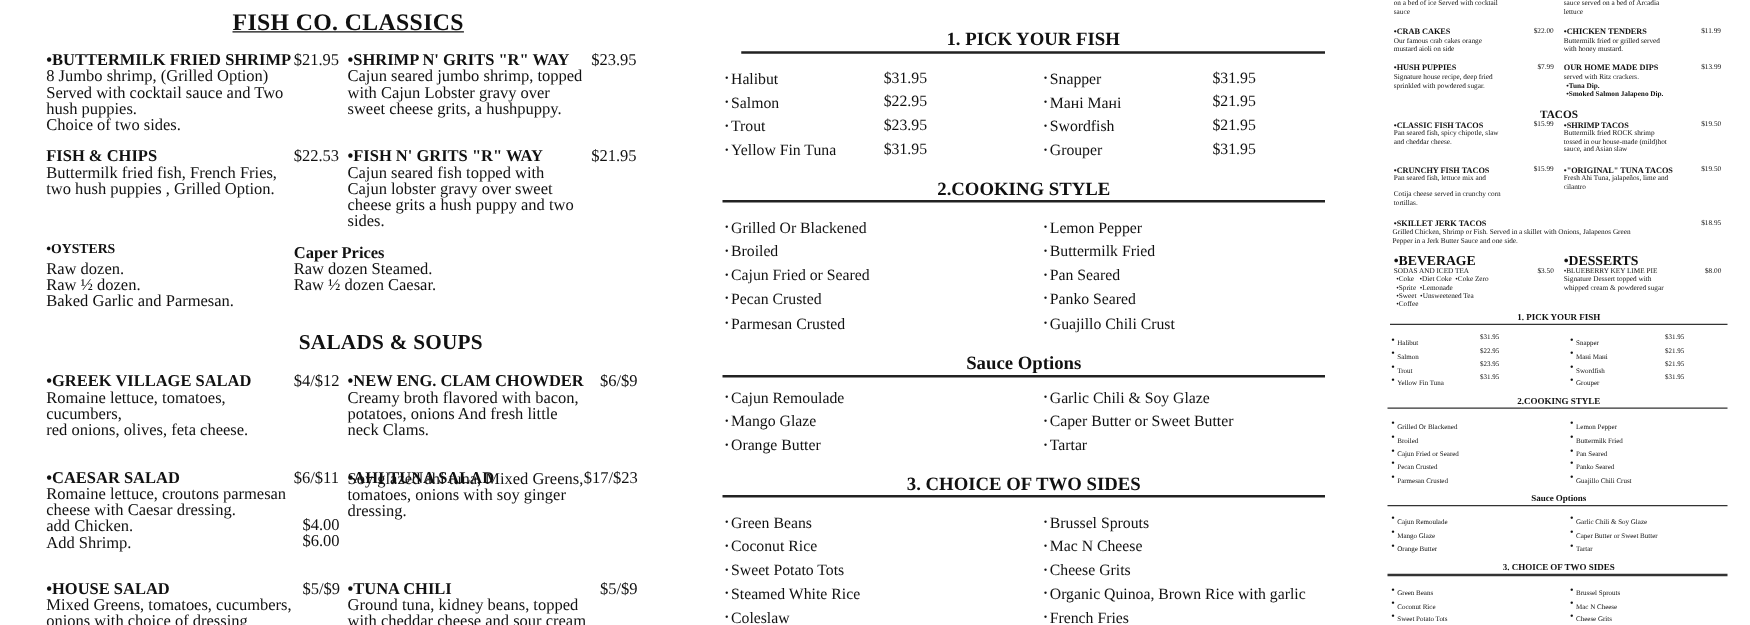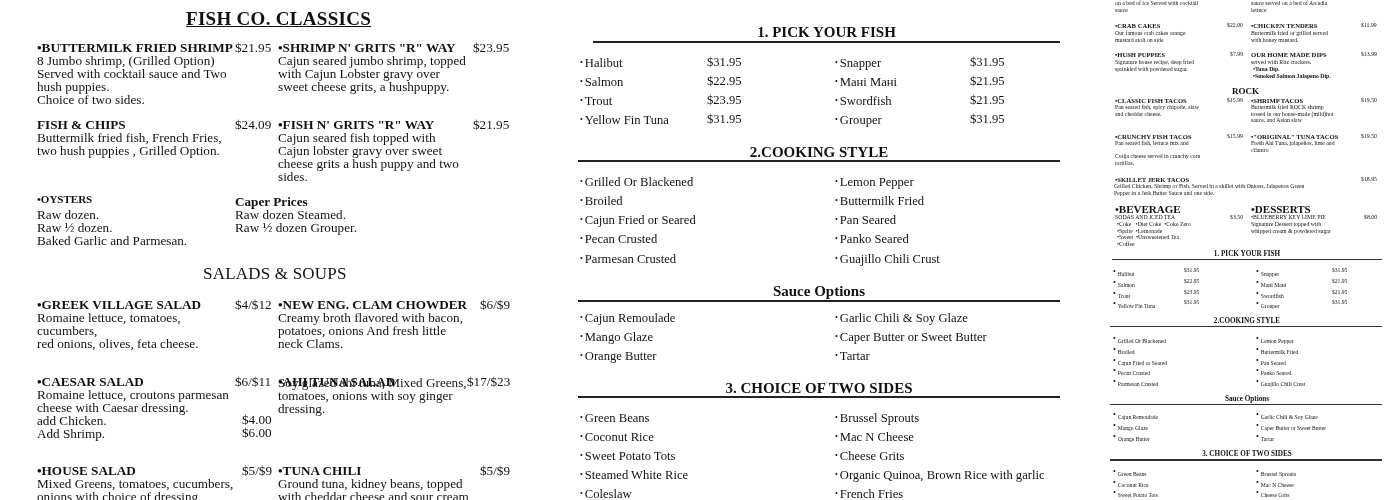--- a/index.html
+++ b/index.html
@@ -1,21 +1,21 @@
 <!DOCTYPE html>
 <html><head>
 <meta charset="utf-8">
 <style>
   html, body { margin:0; padding:0; background:#fff; }
   body { width:1400px; height:500px; overflow:hidden; position:relative; font-family:"Liberation Serif","DejaVu Serif",serif; color:#111; }
   .abs { position:absolute; }
   .b { font-weight:bold; }
   
   .lp-title { font-size:19px; font-weight:bold; text-decoration:underline; letter-spacing:0.3px; }
-  .lp-h2 { font-size:17px; font-weight:normal; letter-spacing:0.2px; }
+  .lp-h2 { font-size:17px; font-weight:bold; letter-spacing:0.2px;margin-left:36px; }
   .it-name { font-size:13.2px; font-weight:bold; line-height:15px; white-space:nowrap; }
   .it-desc { font-size:13.2px; line-height:13px; white-space:pre-line; }
   .it-price { font-size:13.2px; line-height:15px; white-space:nowrap; }
   
   .mp-h { font-size:15px; font-weight:bold; text-align:center; }
   .mp-rule { height:2px; background:#222; }
   .mp-row { font-size:12.6px; white-space:nowrap; line-height:15px; }
   .dot::before { content:"\2022"; font-size:8px; margin-right:2px; vertical-align:2px; }
   
   .rp { font-size:5.8px; line-height:6.6px; }
@@ -39,39 +39,39 @@
 hush puppies.
 Choice of two sides.</div>
 
   <div class="abs it-name" style="left:278px;top:40px;">•SHRIMP N' GRITS "R" WAY</div>
   <div class="abs it-price" style="left:473px;top:40px;">$23.95</div>
   <div class="abs it-desc" style="left:278px;top:54px;width:200px;">Cajun seared jumbo shrimp, topped
 with Cajun Lobster gravy over
 sweet cheese grits, a hushpuppy.</div>
 
   <div class="abs it-name" style="left:37px;top:117px;font-family:Liberation Serif, serif;">FISH &amp; CHIPS</div>
-  <div class="abs it-price" style="left:235px;top:117px;">$24.09</div>
+  <div class="abs it-price" style="left:235px;top:117px;">$22.53</div>
   <div class="abs it-desc" style="left:37px;top:131px;width:200px;">Buttermilk fried fish, French Fries,
 two hush puppies , Grilled Option.</div>
 
   <div class="abs it-name" style="left:278px;top:117px;">•FISH N' GRITS "R" WAY</div>
   <div class="abs it-price" style="left:473px;top:117px;">$21.95</div>
   <div class="abs it-desc" style="left:278px;top:131px;width:200px;">Cajun seared fish topped with
 Cajun lobster gravy over sweet
 cheese grits a hush puppy and two
 sides.</div>
 
   <div class="abs it-name" style="left:37px;top:192px;font-size:11px;">•OYSTERS</div>
   <div class="abs it-desc" style="left:37px;top:208px;width:200px;">Raw dozen.
 Raw ½ dozen.
 Baked Garlic and Parmesan.</div>
 
   <div class="abs it-name" style="left:235px;top:194px;">Caper Prices</div>
   <div class="abs it-desc" style="left:235px;top:208px;width:200px;">Raw dozen Steamed.
-Raw ½ dozen Grouper.</div>
+Raw ½ dozen Caesar.</div>
 
   <div class="abs lp-h2" style="left:203px;top:264px;">SALADS &amp; SOUPS</div>
 
   <div class="abs it-name" style="left:37px;top:297px;">•GREEK VILLAGE SALAD</div>
   <div class="abs it-price" style="left:235px;top:297px;">$4/$12</div>
   <div class="abs it-desc" style="left:37px;top:311px;width:200px;">Romaine lettuce, tomatoes,
 cucumbers,
 red onions, olives, feta cheese.</div>
 
   <div class="abs it-name" style="left:278px;top:297px;">•NEW ENG. CLAM CHOWDER</div>
@@ -183,21 +183,21 @@
   <div class="abs rp" style="left:1230px;top:51px;">$7.99</div>
   <div class="abs rp" style="left:1115px;top:59px;white-space:pre-line;">Signature house recipe, deep fried
 sprinkled with powdered sugar.</div>
 
   <div class="abs rp-name" style="left:1251px;top:51px;">OUR HOME MADE DIPS</div>
   <div class="abs rp" style="left:1361px;top:51px;">$13.99</div>
   <div class="abs rp" style="left:1251px;top:59px;">served with Ritz crackers.</div>
   <div class="abs rp b" style="left:1253px;top:66px;">•Tuna Dip.</div>
   <div class="abs rp b" style="left:1253px;top:73px;">•Smoked Salmon Jalapeno Dip.</div>
 
-  <div class="abs rp-h" style="left:1232px;top:86px;">ROCK</div>
+  <div class="abs rp-h" style="left:1232px;top:86px;">TACOS</div>
 
   <div class="abs rp-name" style="left:1115px;top:97px;">•CLASSIC FISH TACOS</div>
   <div class="abs rp" style="left:1227px;top:97px;">$15.99</div>
   <div class="abs rp" style="left:1115px;top:104px;white-space:pre-line;">Pan seared fish, spicy chipotle, slaw
 and cheddar cheese.</div>
 
   <div class="abs rp-name" style="left:1251px;top:97px;">•SHRIMP TACOS</div>
   <div class="abs rp" style="left:1361px;top:97px;">$19.50</div>
   <div class="abs rp" style="left:1251px;top:104px;white-space:pre-line;">Buttermilk fried ROCK shrimp
 tossed in our house-made (mild)hot

